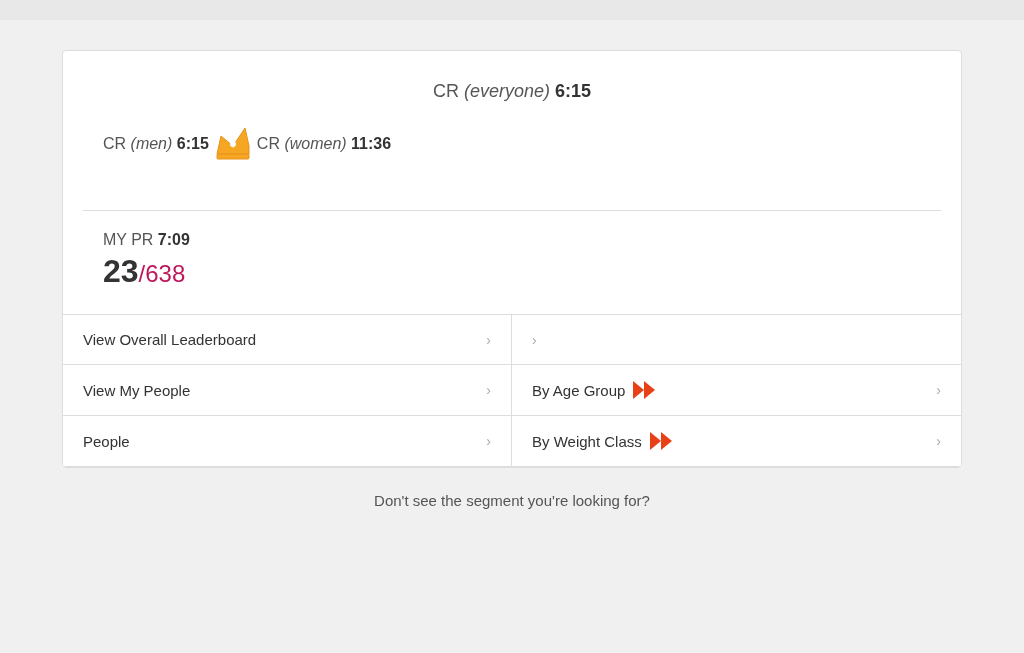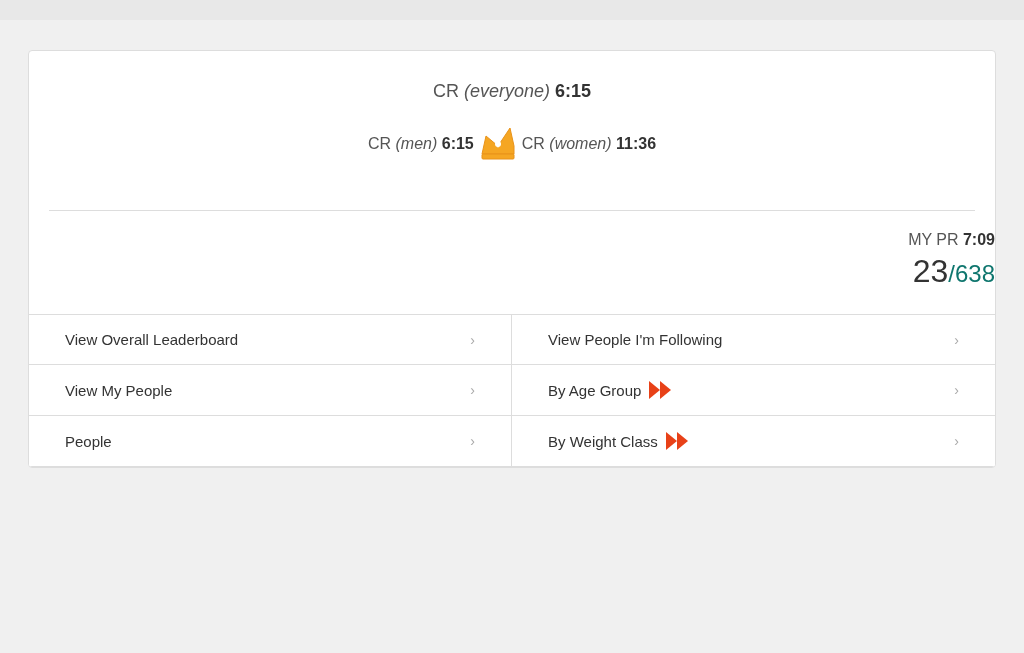--- a/index.html
+++ b/index.html
@@ -20,21 +20,21 @@
       background: #f0f0f0;
       display: flex;
       flex-direction: column;
       align-items: center;
     }
 
     .card {
       background: #ffffff;
       border: 1px solid #ddd;
       border-radius: 4px;
-      width: 968px;
+      width: 900px;
       margin-top: 30px;
       padding-bottom: 0;
       overflow: hidden;
     }
 
     .stats-section {
       padding: 30px 40px 20px;
       text-align: center;
     }
 
@@ -54,21 +54,20 @@
     }
 
     .cr-everyone .value {
       font-weight: 700;
       color: #333;
     }
 
     .cr-row {
       display: flex;
       align-items: center;
-      justify-content: center;
       margin-bottom: 20px;
     }
 
     .cr-item {
       font-size: 16px;
       color: #555;
     }
 
     .cr-item .italic {
       font-style: italic;
@@ -84,22 +83,23 @@
       height: 48px;
     }
 
     .divider {
       border: none;
       border-top: 1px solid #ddd;
       margin: 0 20px 20px;
     }
 
     .pr-section {
-      text-align: right;
+      text-align: left;
       margin-bottom: 24px;
+      padding-left: 40px;
     }
 
     .my-pr-label {
       font-size: 16px;
       font-weight: 400;
       color: #555;
       margin-bottom: 4px;
     }
 
     .my-pr-label .pr-text {
@@ -110,41 +110,41 @@
       font-weight: 700;
       color: #333;
     }
 
     .rank-row {
       font-size: 28px;
       color: #333;
     }
 
     .rank-row .rank-number {
-      font-weight: 400;
+      font-weight: 700;
       font-size: 32px;
     }
 
     .rank-row .rank-total {
       font-weight: 400;
-      color: #0f766e;
+      color: #be185d;
       font-size: 24px;
     }
 
     .menu-grid {
       display: grid;
       grid-template-columns: 1fr 1fr;
       border-top: 1px solid #ddd;
     }
 
     .menu-item {
       display: flex;
       align-items: center;
       justify-content: space-between;
-      padding: 16px 36px;
+      padding: 16px 20px;
       border-bottom: 1px solid #ddd;
       cursor: pointer;
       background: #fff;
       font-size: 15px;
       color: #333;
       transition: background 0.15s;
     }
 
     .menu-item:nth-child(odd) {
       border-right: 1px solid #ddd;
@@ -217,21 +217,20 @@
         <span class="rank-number">23</span><span class="rank-total">/638</span>
       </div>
     </div>
 
     <div class="menu-grid">
       <div class="menu-item">
         <span class="menu-item-label">View Overall Leaderboard</span>
         <span class="chevron">›</span>
       </div>
       <div class="menu-item">
-        <span class="menu-item-label">View People I'm Following</span>
         <span class="chevron">›</span>
       </div>
       <div class="menu-item">
         <span class="menu-item-label">View My People</span>
         <span class="chevron">›</span>
       </div>
       <div class="menu-item">
         <span class="menu-item-label">
           By Age Group
           <svg width="22" height="18" viewBox="0 0 22 18">
@@ -251,13 +250,16 @@
           <svg width="22" height="18" viewBox="0 0 22 18">
             <polygon points="0,0 11,9 0,18" fill="#e84118"></polygon>
             <polygon points="11,0 22,9 11,18" fill="#e84118"></polygon>
           </svg>
         </span>
         <span class="chevron">›</span>
       </div>
     </div>
   </div>
 
+  <div class="footer-text">
+    <span>Don't see the segment you're looking for?</span>
+  </div>
 </div>
 
 </body></html>

